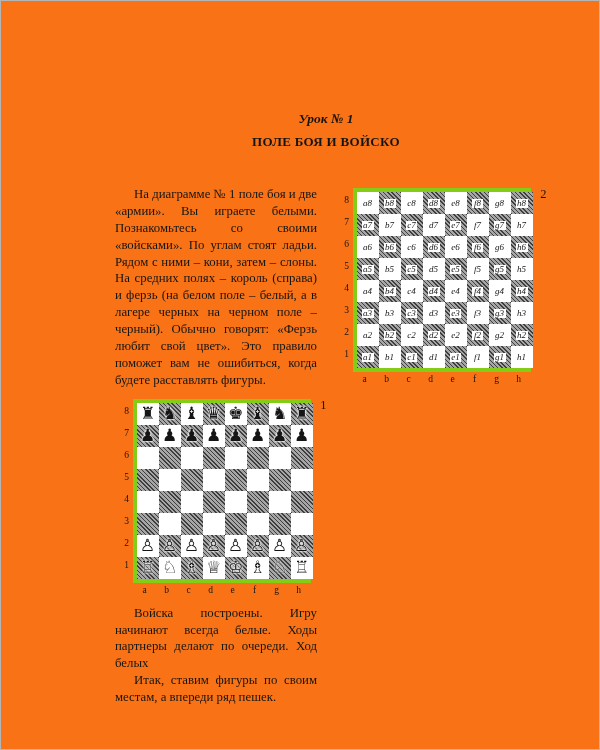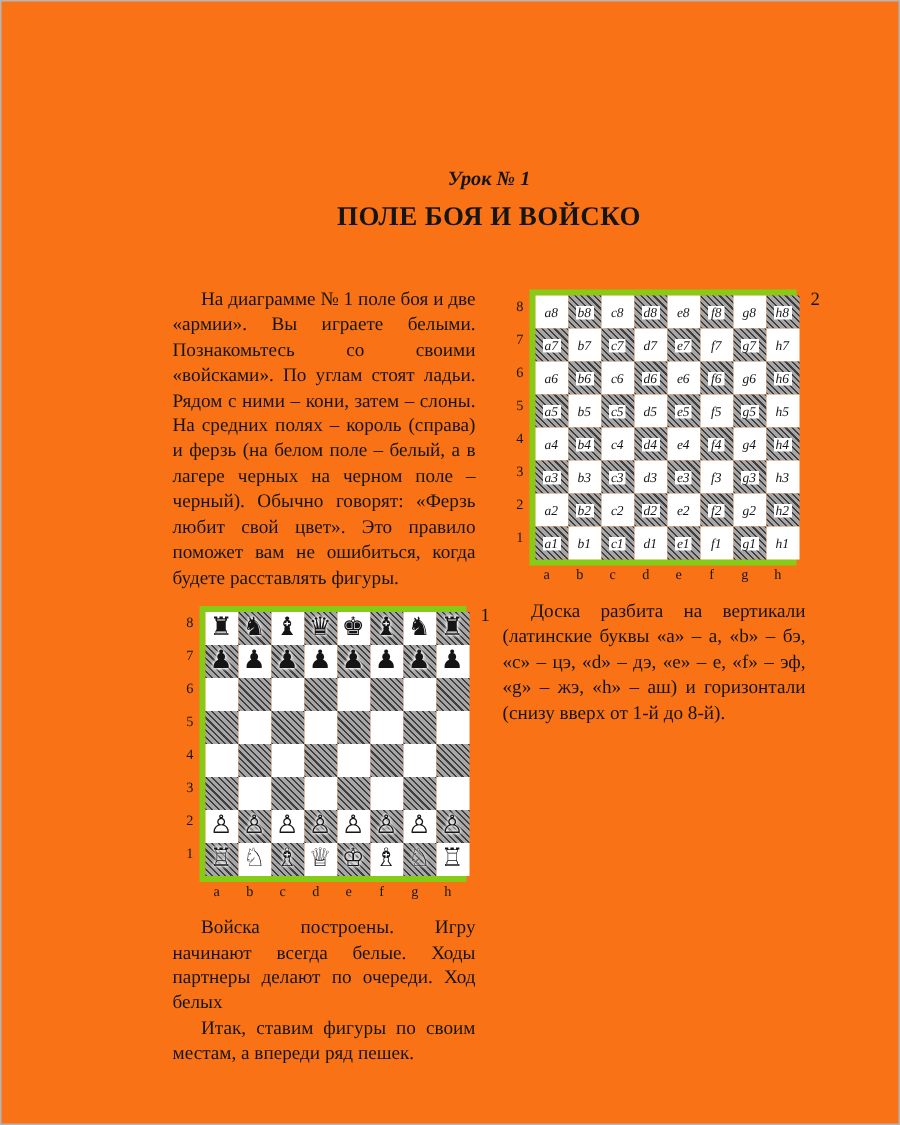--- a/index.html
+++ b/index.html
@@ -5,21 +5,21 @@
   * { margin:0; padding:0; box-sizing:border-box; }
   html,body { background:#e9e9e9; }
   .page {
     width:600px; height:750px; margin:0 auto;
     background:#f97316; border:1px solid #b5b5b5;
     padding:110px 62px 0 114px;
     font-family:"Liberation Serif","DejaVu Serif",serif;
     color:#151515; overflow:hidden;
   }
   .lesson-label { text-align:center; font-style:italic; font-weight:bold; font-size:13.5px; }
-  .page-title  { text-align:center; font-weight:bold; font-size:18px; margin-top:7px; letter-spacing:.3px; }
+  .page-title  { text-align:center; font-weight:bold; font-size:13px; margin-top:7px; letter-spacing:.3px; }
   .columns { display:flex; gap:18px; margin-top:36px; }
   .col { width:217px; font-size:12.8px; line-height:1.32; text-align:justify; }
   .col p { text-indent:19px; margin:0; }
   .col p.no-indent { text-indent:0; }
 
   .diagram { position:relative; width:191px; margin:10px auto 8px; }
   .diagram.first { margin-top:2px; }
   .diagram-number { position:absolute; right:-15px; top:-2px; font-size:12.5px; }
 
   .board { display:flex; }
@@ -429,17 +429,16 @@
                 <div class="file-label">e</div>
                 <div class="file-label">f</div>
                 <div class="file-label">g</div>
                 <div class="file-label">h</div>
               </div>
             </div>
           </div>
         <div class="diagram-number">2</div>
       </div>
 
-      <p>Доска разбита на вертикали (латинские буквы «a» – а, «b» – бэ, «c» – цэ, «d» – дэ, «e» – е, «f» – эф, «g» – жэ, «h» – аш) и горизонтали (снизу вверх от 1-й до 8-й).</p>
     </div>
 
   </div>
 </div>
 
 </body></html>

